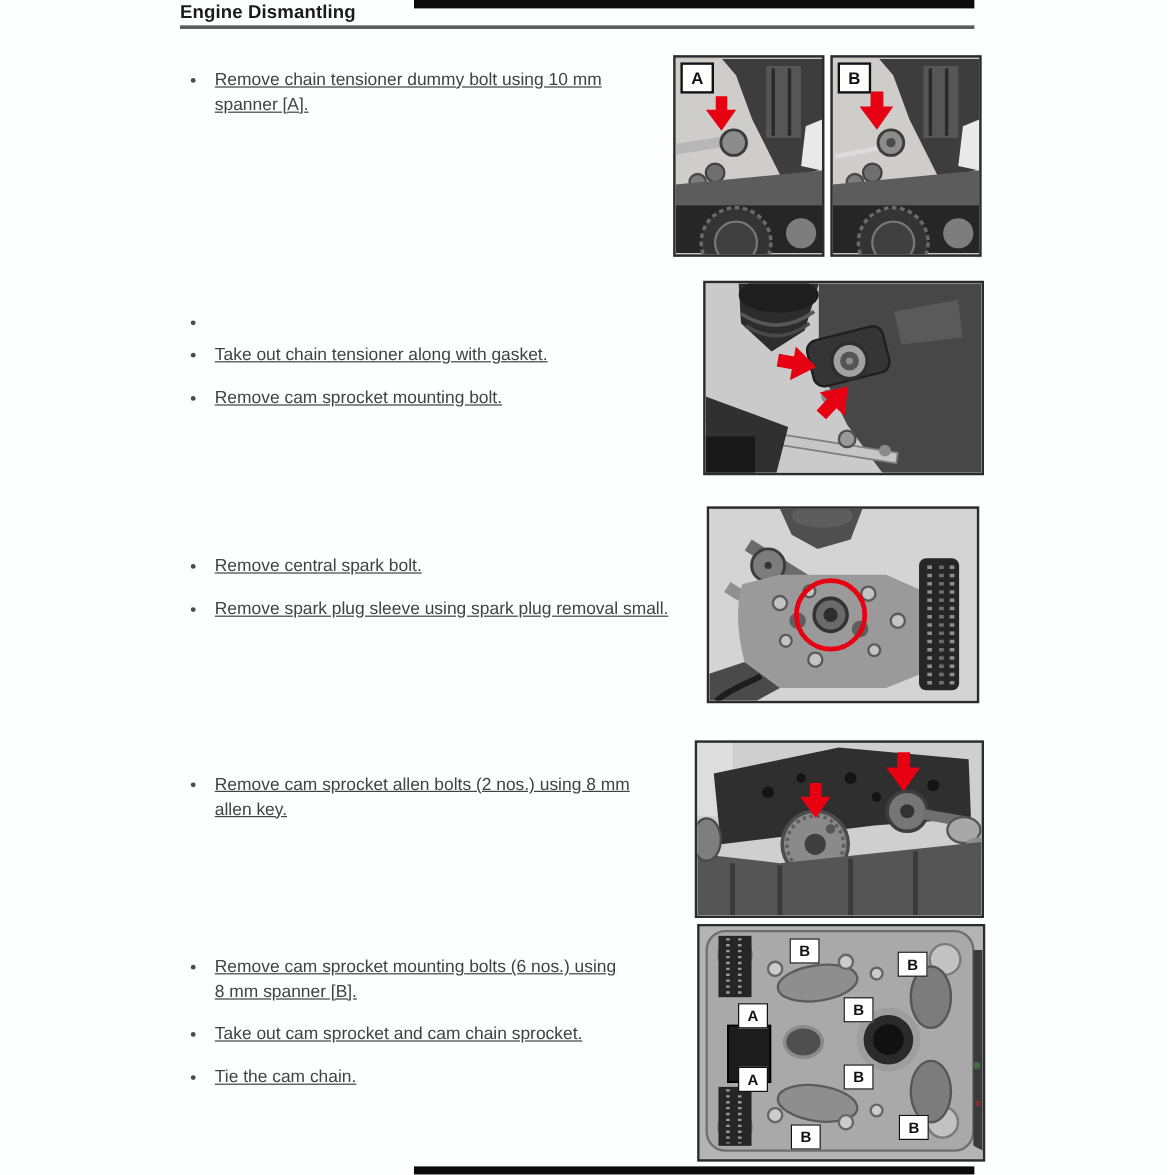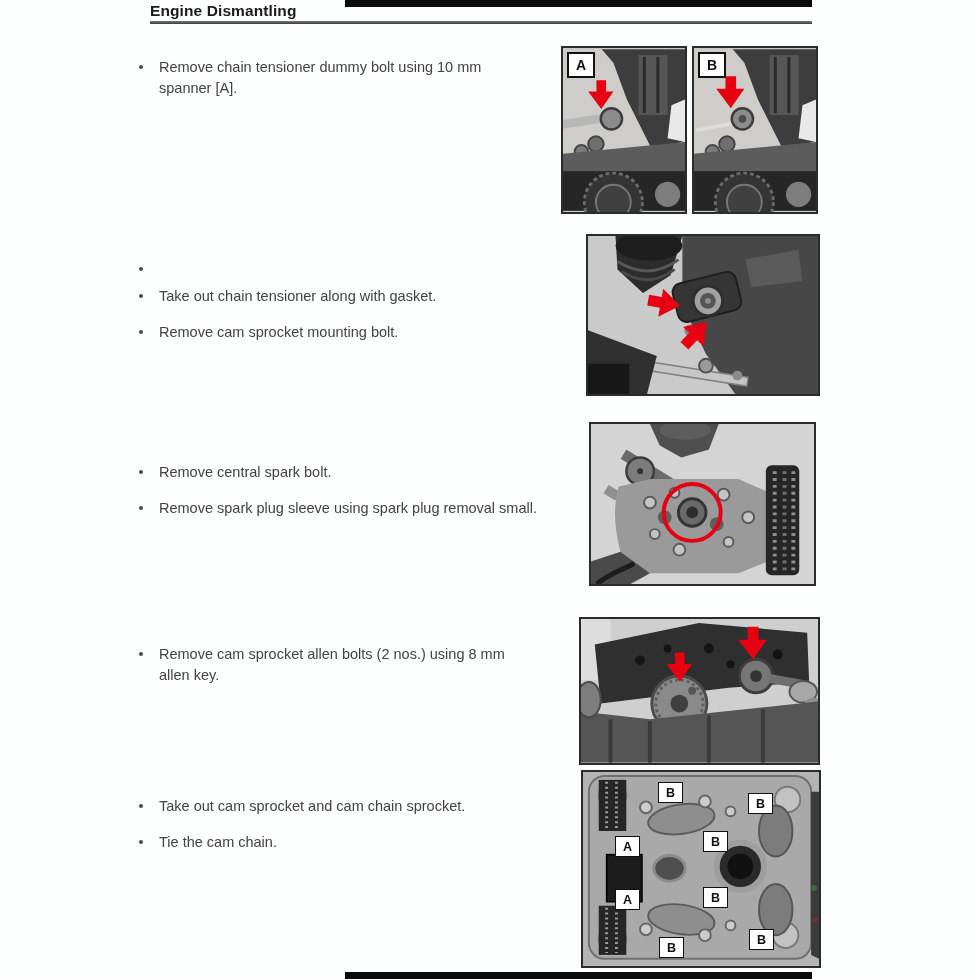--- a/index.html
+++ b/index.html
@@ -12,22 +12,22 @@
   .edge-bar.top { top:0; }
   .edge-bar.bottom { bottom:0; }
 
   .heading {
     position:absolute; left:150px; top:2px; margin:0;
     font-size:15.5px; font-weight:bold; color:#1b1b1b; letter-spacing:.1px;
   }
   .rule { position:absolute; left:150px; top:21px; width:662px; height:3px;
           background:linear-gradient(#7a7a7a,#3c3c3c); }
 
-  .ilist { position:absolute; left:136px; width:470px; color:#424242;
-           font-size:14.5px; line-height:20.5px; }
+  .ilist { position:absolute; left:156px; width:470px; color:#424242;
+           font-size:14.5px; line-height:20.5px;text-decoration:underline; }
   .item { display:flex; margin-bottom:15px; }
   .dot  { width:4px; height:4px; border-radius:50%; background:#4a4a4a;
           margin:8px 16px 0 3px; flex:none; }
   .ln   { display:block; white-space:nowrap; }
 
   .s1 { top:57px; }  .s2 { top:259px; } .s3 { top:462px; }
   .s4 { top:644px; } .s5 { top:796px; }
 
   .fig { position:absolute; }
   .photo { position:relative; border:2px solid #2b2b2b; background:#c9c9c9; overflow:hidden; }
@@ -113,20 +113,27 @@
     <div class="item">
       <span class="dot"></span>
       <span class="lines">
         <span class="ln">Remove cam sprocket allen bolts (2 nos.) using 8 mm</span>
         <span class="ln">allen key.</span>
       </span>
     </div>
   </div>
 
   <div class="ilist s5">
+    <div class="item">
+      <span class="dot"></span>
+      <span class="lines">
+        <span class="ln">Remove cam sprocket mounting bolts (6 nos.) using</span>
+        <span class="ln">8 mm spanner [B].</span>
+      </span>
+    </div>
     <div class="item">
       <span class="dot"></span>
       <span class="lines">
         <span class="ln">Take out cam sprocket and cam chain sprocket.</span>
       </span>
     </div>
     <div class="item">
       <span class="dot"></span>
       <span class="lines">
         <span class="ln">Tie the cam chain.</span>

